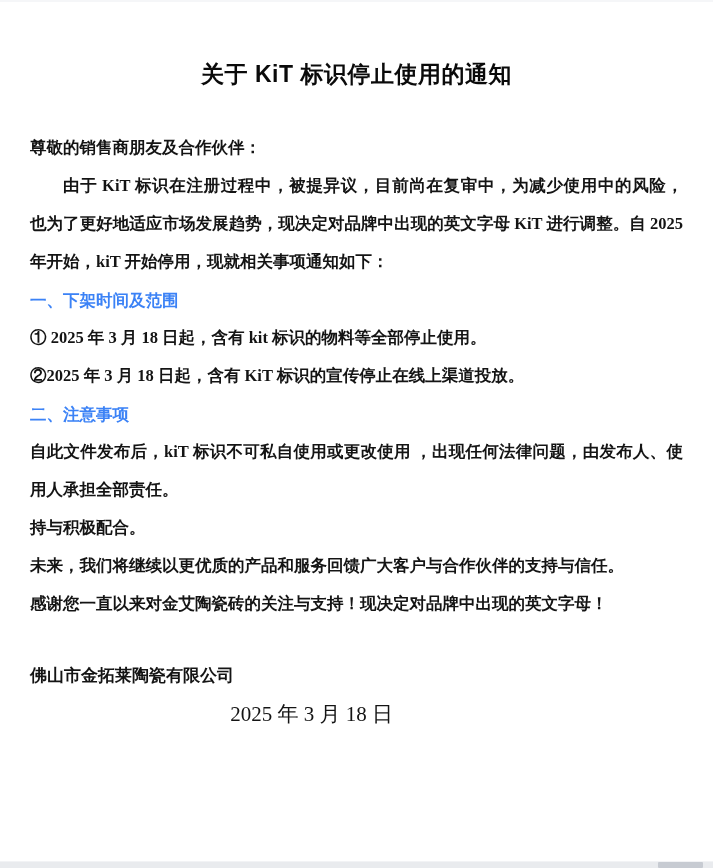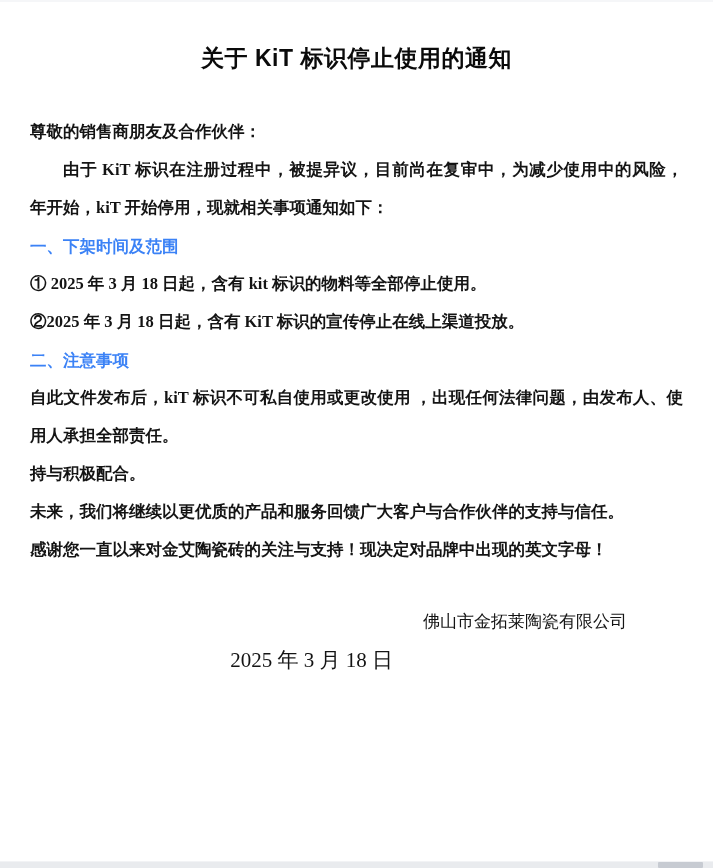--- a/index.html
+++ b/index.html
@@ -18,21 +18,21 @@
   .top-hairline {
     position: absolute;
     top: 0; left: 0; right: 0;
     height: 2px;
     background: #f5f6f8;
   }
   .page {
     position: absolute;
     top: 0; left: 0;
     width: 653px;
-    padding: 0 30px;
+    padding: 16px 30px;
   }
   .doc-title {
     margin-top: 42px;
     height: 32px;
     line-height: 32px;
     text-align: center;
     font-family: "Liberation Sans", "DejaVu Sans", sans-serif;
     font-weight: 700;
     font-size: 23px;
     color: #0a0a0a;
@@ -60,22 +60,22 @@
     font-size: 16.5px;
     color: #3b82f6;
   }
   .signature {
     margin-top: 34px;
   }
   .sig-company {
     height: 38px;
     line-height: 38px;
     font-size: 17px;
-    text-align: right;
     padding-right: 56px;
+    font-weight: bold;
   }
   .sig-date {
     height: 38px;
     line-height: 38px;
     font-size: 21px;
     text-align: center;
     padding-right: 90px;
   }
   .bottom-bar {
     position: absolute;
@@ -101,20 +101,21 @@
 
 <div class="top-hairline"></div>
 
 <div class="page">
 
   <div class="doc-title">关于 KiT 标识停止使用的通知</div>
 
   <div class="body-lines">
     <div class="line">尊敬的销售商朋友及合作伙伴：</div>
     <div class="line indent just">由于 KiT 标识在注册过程中，被提异议，目前尚在复审中，为减少使用中的风险，</div>
+    <div class="line just">也为了更好地适应市场发展趋势，现决定对品牌中出现的英文字母 KiT 进行调整。自 2025</div>
     <div class="line">年开始，kiT 开始停用，现就相关事项通知如下：</div>
     <div class="line heading">一、下架时间及范围</div>
     <div class="line">① 2025 年 3 月 18 日起，含有 kit 标识的物料等全部停止使用。</div>
     <div class="line">②2025 年 3 月 18 日起，含有 KiT 标识的宣传停止在线上渠道投放。</div>
     <div class="line heading">二、注意事项</div>
     <div class="line just">自此文件发布后，kiT 标识不可私自使用或更改使用 ，出现任何法律问题，由发布人、使</div>
     <div class="line">用人承担全部责任。</div>
     <div class="line">持与积极配合。</div>
     <div class="line">未来，我们将继续以更优质的产品和服务回馈广大客户与合作伙伴的支持与信任。</div>
     <div class="line">感谢您一直以来对金艾陶瓷砖的关注与支持！现决定对品牌中出现的英文字母！</div>

